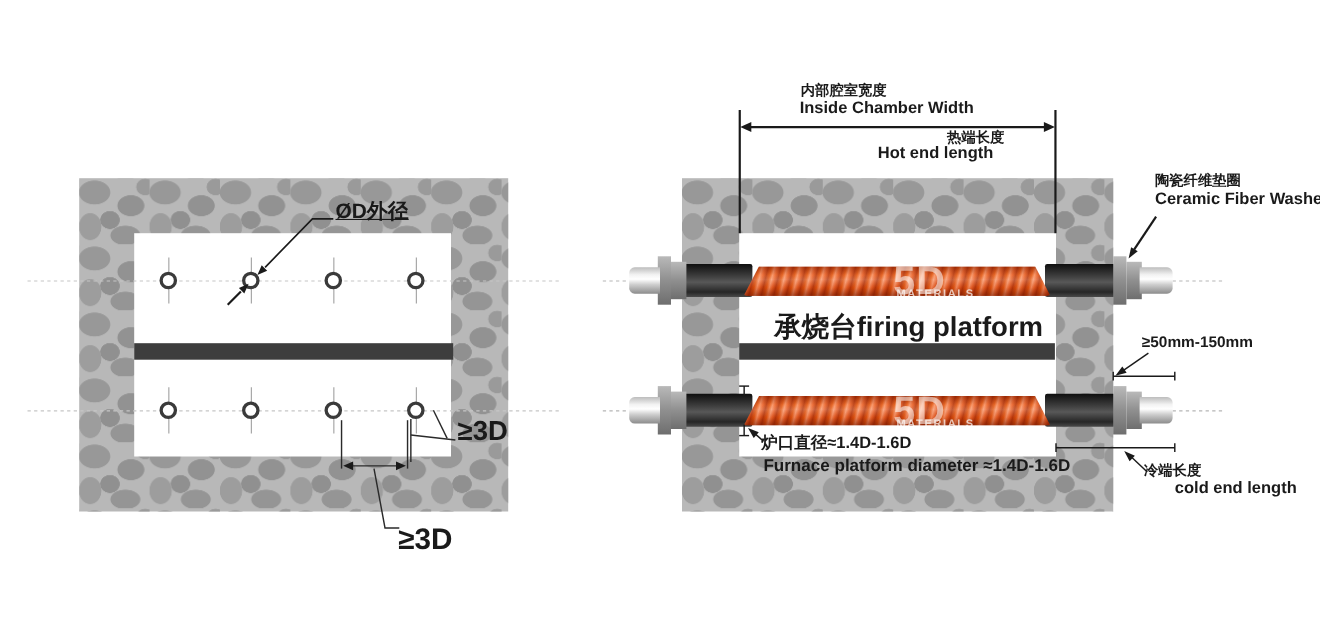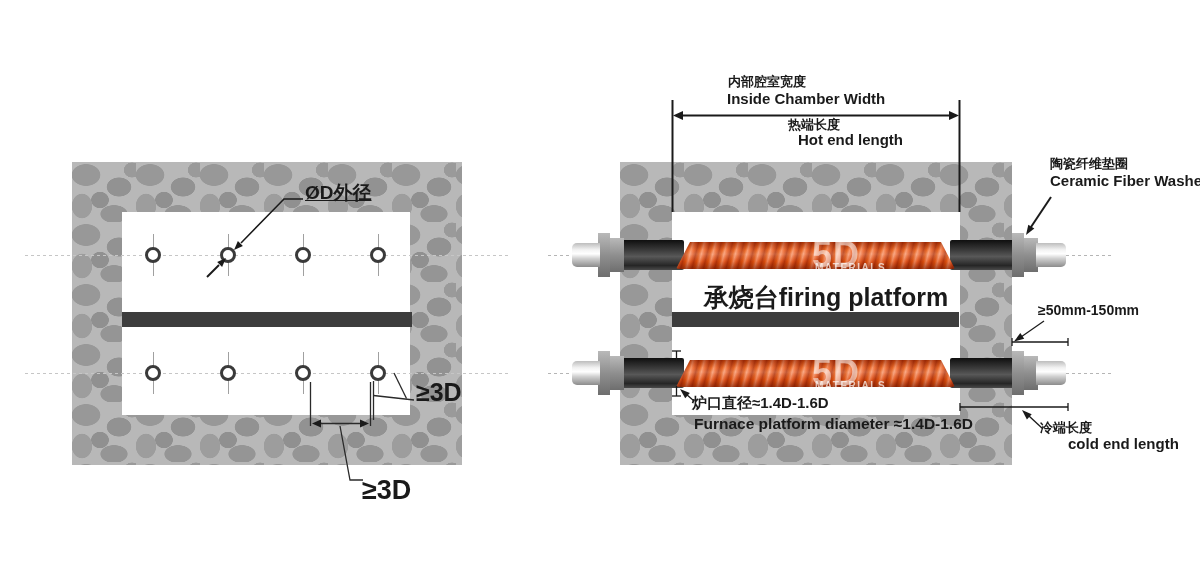--- a/index.html
+++ b/index.html
@@ -180,21 +180,21 @@
     </g>
     <polygon points="680,389 685.2,398.2 689.8,393" fill="#1a1a1a"></polygon>
   </svg>
 
   <div class="lbl" style="left:305px;top:183px;font-size:19px;text-decoration:underline;">ØD外径</div>
   <div class="lbl" style="left:416px;top:379px;font-size:25px;">≥3D</div>
   <div class="lbl" style="left:362px;top:476px;font-size:27px;">≥3D</div>
 
   <div class="lbl" style="left:728px;top:75px;font-size:13px;">内部腔室宽度</div>
   <div class="lbl" style="left:727px;top:91px;font-size:15px;">Inside Chamber Width</div>
-  <div class="lbl" style="left:788px;top:118px;width:125px;font-size:13px;">热端长度</div>
+  <div class="lbl" style="left:788px;top:118px;width:125px;text-align:right;font-size:13px;">热端长度</div>
   <div class="lbl" style="left:788px;top:132px;width:125px;text-align:center;font-size:15px;">Hot end length</div>
   <div class="lbl" style="left:1050px;top:157px;font-size:13px;">陶瓷纤维垫圈</div>
   <div class="lbl" style="left:1050px;top:173px;font-size:15px;">Ceramic Fiber Washer</div>
   <div class="lbl" style="left:672px;top:284px;width:308px;text-align:center;font-size:25px;">承烧台firing platform</div>
   <div class="lbl" style="left:1038px;top:303px;font-size:14px;">≥50mm-150mm</div>
   <div class="lbl" style="left:692px;top:395px;font-size:15px;">炉口直径≈1.4D-1.6D</div>
   <div class="lbl" style="left:694px;top:415px;font-size:15.5px;">Furnace platform diameter ≈1.4D-1.6D</div>
   <div class="lbl" style="left:1040px;top:421px;font-size:13px;">冷端长度</div>
   <div class="lbl" style="left:1068px;top:436px;font-size:15px;">cold end length</div>
 

